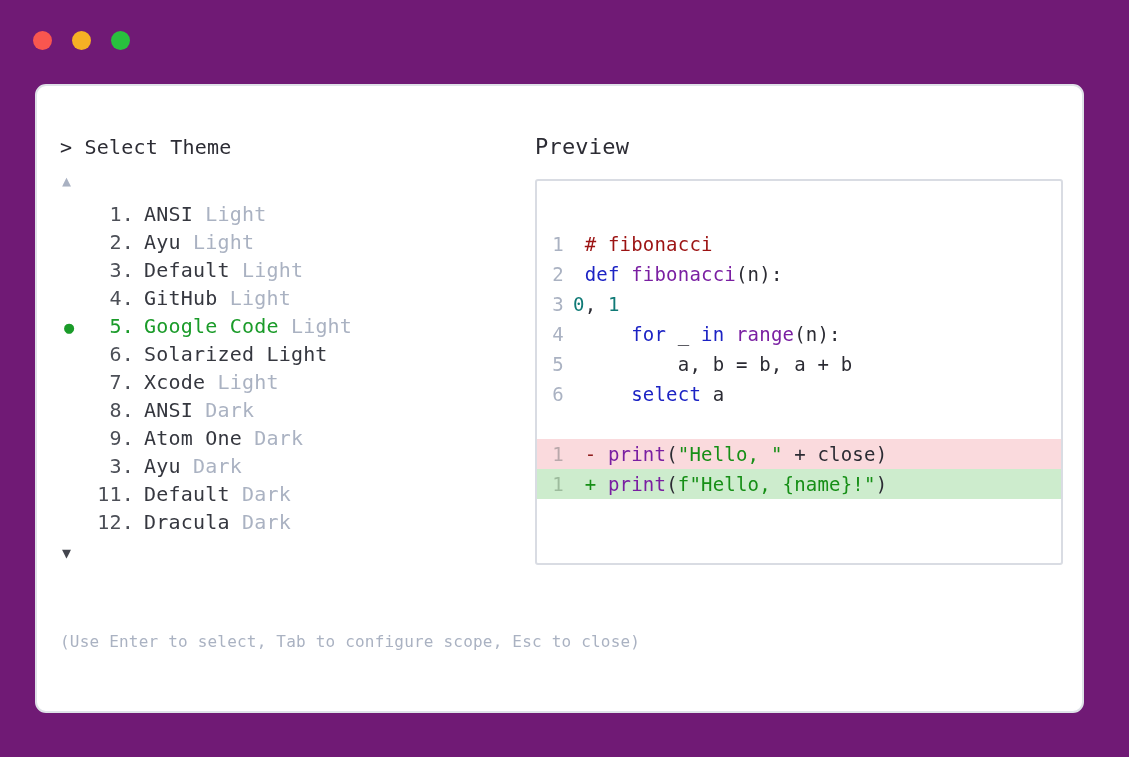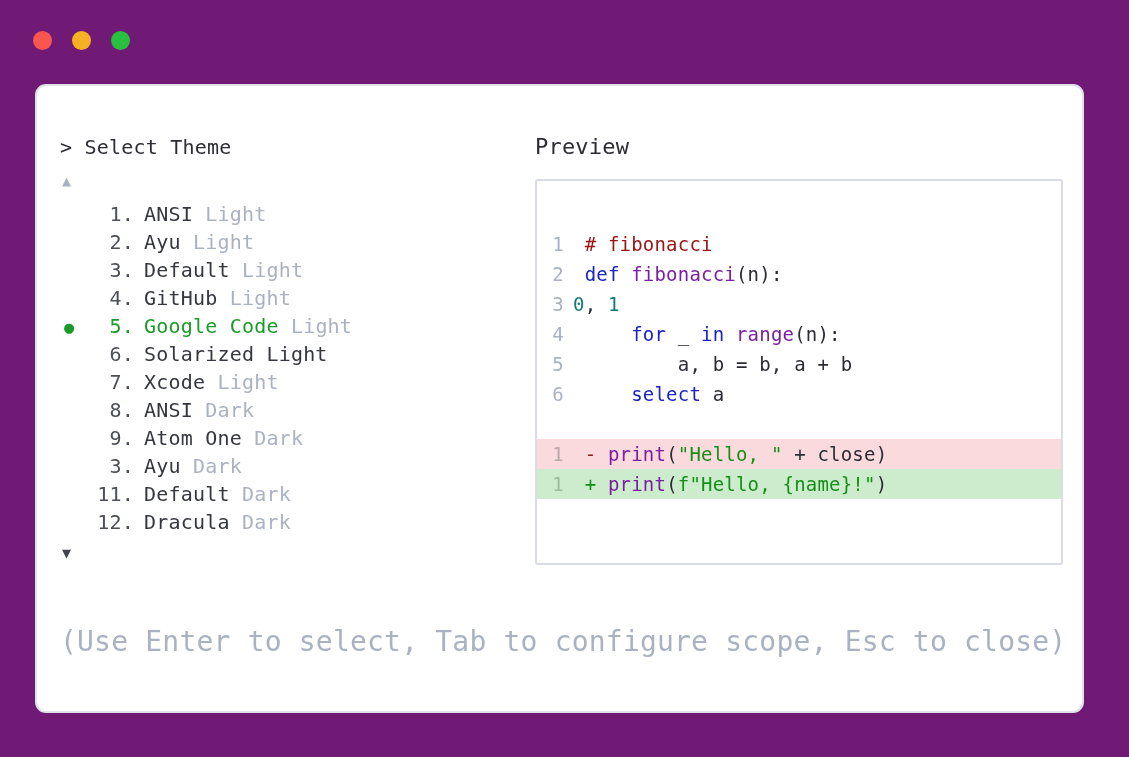--- a/index.html
+++ b/index.html
@@ -81,21 +81,21 @@
   .tname { color: #35373f; padding-left: 10px; }
   .tvar  { color: #aab2c2; text-align: right; }
   .theme-row.selected .idx,
   .theme-row.selected .dotsep,
   .theme-row.selected .tname { color: #1a9b29; }
   .theme-row.selected .tvar  { color: #aab2c2; }
 
   .hint {
     position: absolute;
     left: 23px; top: 542px;
-    font-size: 28px;
+    font-size: 16px;
     line-height: 28px;
     color: #aab2c2;
     letter-spacing: 0.2px;
     white-space: pre;
   }
 
   
   .preview { position: absolute; left: 498px; top: 47px; width: 530px; }
   .preview-title {
     font-size: 22px;

